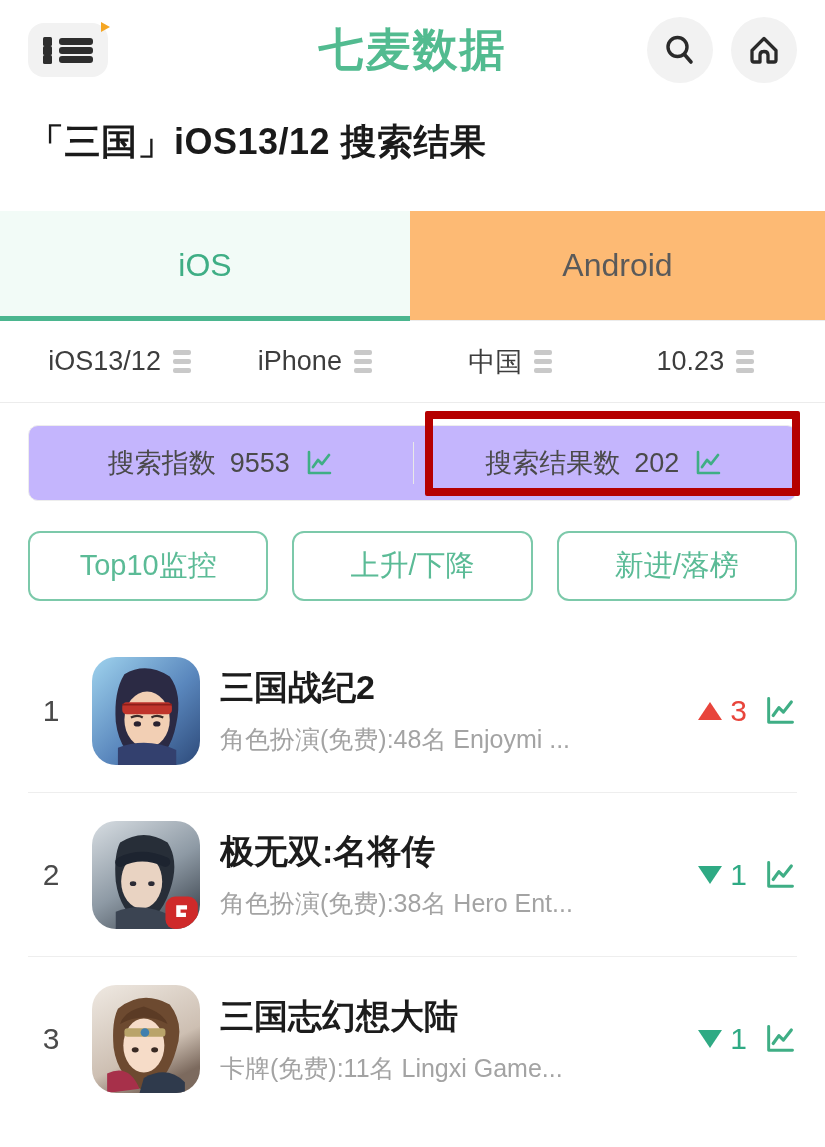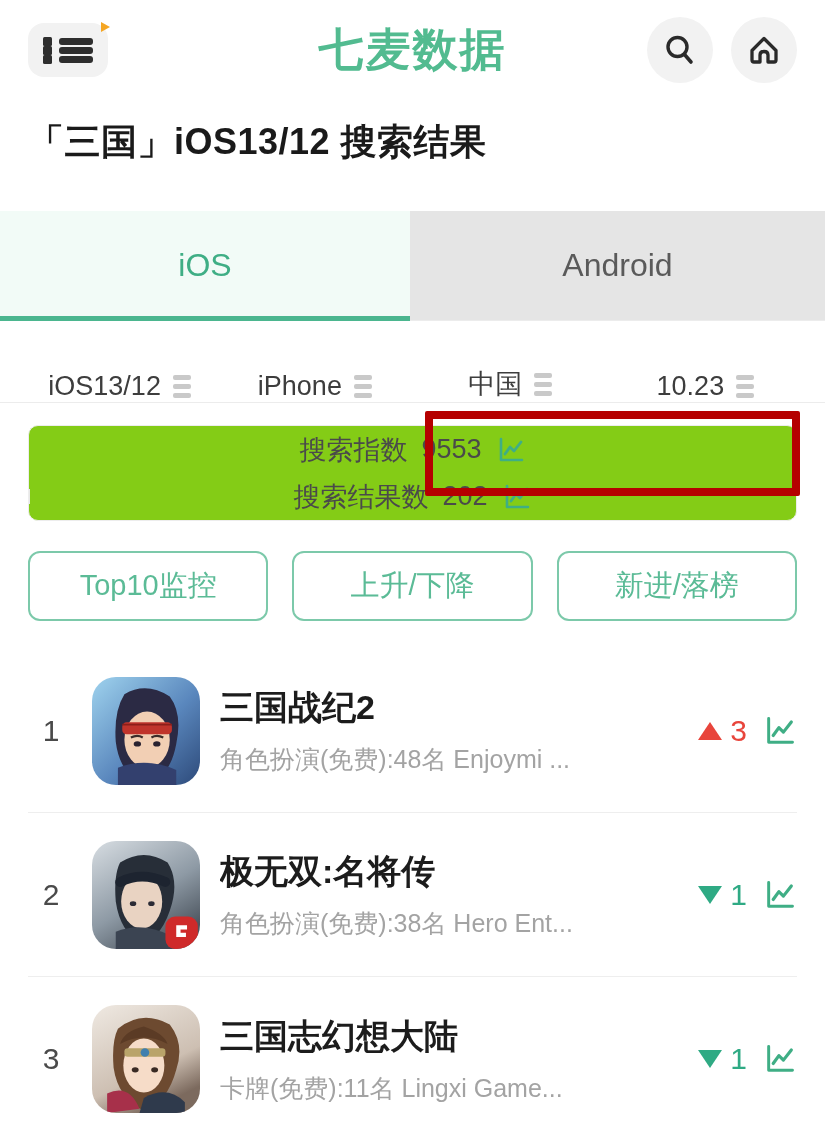--- a/index.html
+++ b/index.html
@@ -86,65 +86,64 @@
     margin-top: 44px;
     display: flex;
     height: 110px;
     border-bottom: 1px solid #ececec;
   }
   .tab {
     flex: 0 0 410px;
     display: flex; align-items: center; justify-content: center;
     font-size: 32px;
     color: #5a5a5a;
-    background: #e5e5e5;
+    background: #fdba74;
     position: relative;
   }
   .tab.active {
     background: #f2fbf7;
     color: #3fae85;
   }
   .tab.active::after {
     content: "";
     position: absolute;
     left: 0; right: 0; bottom: -1px;
     height: 5px;
     background: #4bb68f;
   }
   .tab:last-child { flex: 1 1 auto; }
 
   
   .filters {
     display: flex;
-    align-items: flex-end;
+    align-items: center;
     height: 82px;
     border-bottom: 1px solid #ececec;
     padding: 0 22px;
   }
   .filter-item {
     flex: 1 1 0;
     display: flex;
     align-items: center;
     justify-content: center;
     gap: 12px;
     font-size: 27px;
     color: #3d3d3d;
   }
   .bars-icon { display:flex; flex-direction:column; gap:4px; }
   .bars-icon i { display:block; width:18px; height:5px; background:#c9c9c9; border-radius:2px; }
 
   
   .stats-wrap { padding: 22px 28px 0 28px; position: relative; }
   .stats-card {
-    height: 96px;
+    height: 76px;
     border: 1px solid #ededed;
     border-radius: 10px;
     display: flex;
-    background: #84cc16;
-    flex-direction: column;
+    background: #c4b5fd;
   }
   .stat {
     flex: 1 1 0;
     display: flex;
     align-items: center;
     justify-content: center;
     gap: 14px;
     font-size: 27px;
     color: #4a4a4a;
     position: relative;

